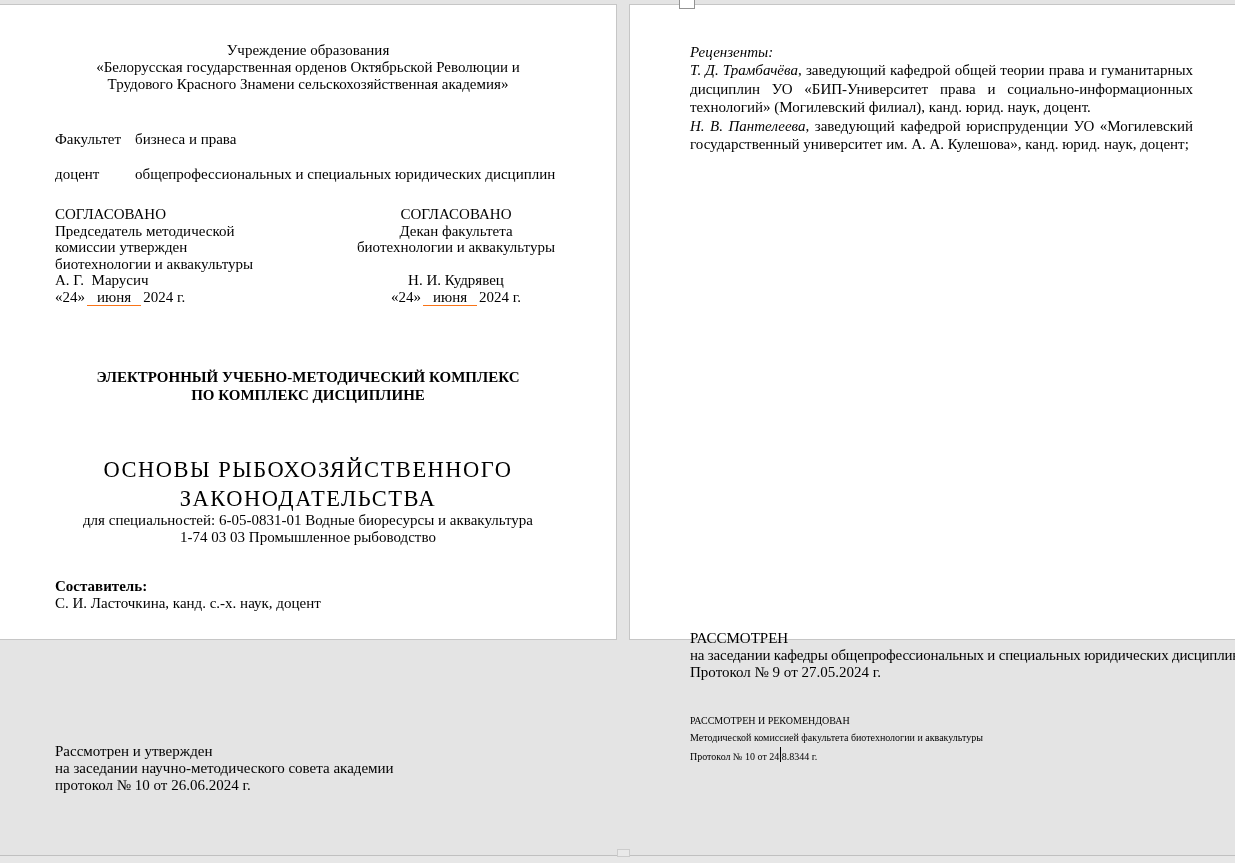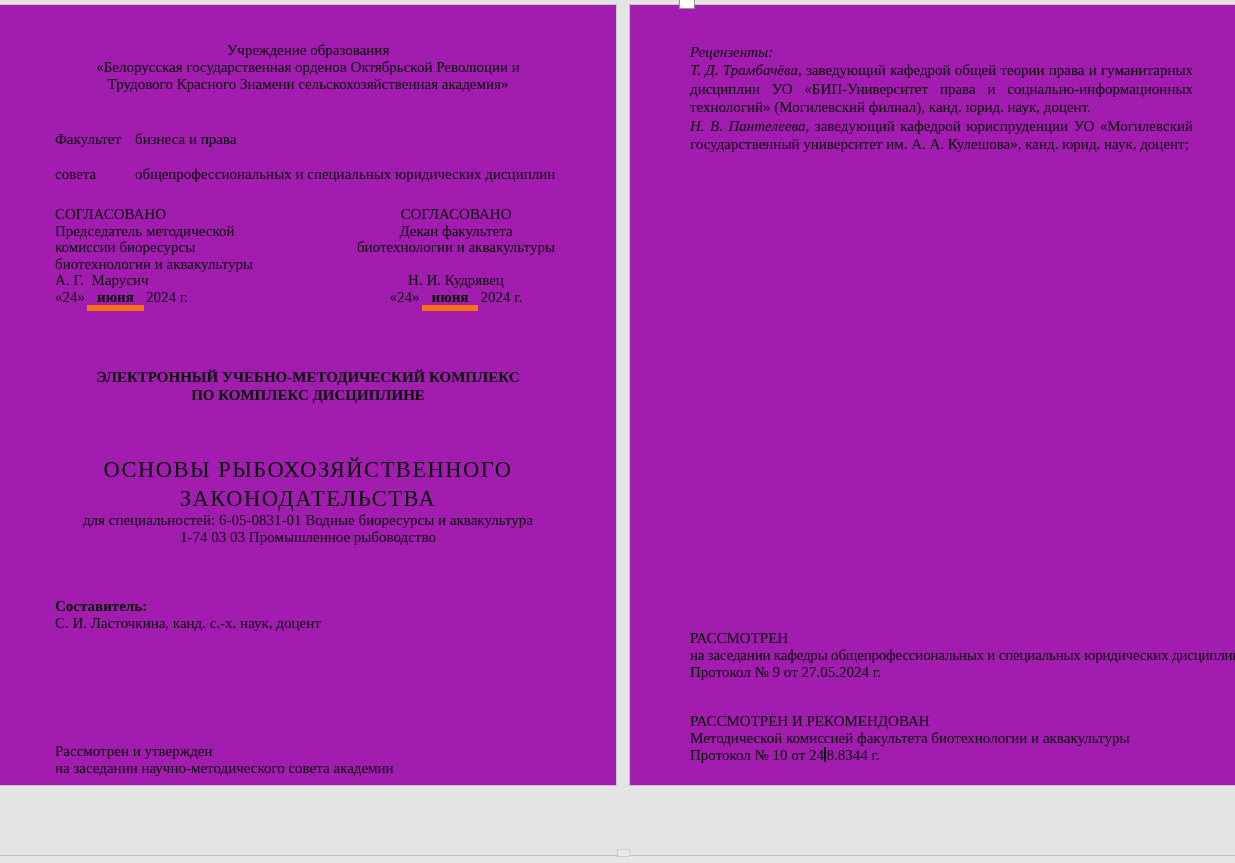--- a/index.html
+++ b/index.html
@@ -5,22 +5,22 @@
   * { margin:0; padding:0; box-sizing:border-box; }
   html,body {
     width:1235px; height:863px; overflow:hidden;
     background:#e4e4e4;
     font-family:"Liberation Serif","DejaVu Serif",serif;
     color:#000;
   }
   .stage { position:relative; width:1235px; height:863px; }
 
   .page {
-    position:absolute; top:4px; height:782px;
-    background:#a21caf; border:1px solid #c6c6c6;
+    position:absolute; top:4px; height:636px;
+    background:#ffffff; border:1px solid #c6c6c6;
   }
   .page-left  { left:-1px; width:618px; }
   .page-right { left:629px; width:612px; }
 
   .abs { position:absolute; }
   .fs15 { font-size:15px; line-height:17px; }
   .center { text-align:center; width:100%; left:0; }
   .bold { font-weight:bold; }
   .italic { font-style:italic; }
 
@@ -28,37 +28,37 @@
   .institution { top:37px; }
   .faculty-line, .dept-line { left:55px; }
   .faculty-line { top:126px; }
   .dept-line { top:161px; }
   .flabel { display:inline-block; width:80px; }
 
   .approval-left { left:55px; top:201px; width:260px; font-size:15px; line-height:16.6px; }
   .approval-right { left:350px; top:201px; width:212px; font-size:15px; line-height:16.6px; text-align:center; }
   .pre { white-space:pre; }
   .blank-line { height:16.6px; }
-  .month-underline { border-bottom:6px solid #f97316; padding:0 10px;font-weight:bold; }
+  .month-underline { border-bottom:1px solid #f97316; padding:0 10px; }
   .date-line .dsep { display:inline-block; width:2px; }
 
   .eumk-heading { top:363px; font-weight:bold; font-size:15px; line-height:18px; }
   .course-title { top:450px; font-weight:normal; font-size:22.5px; line-height:29px; letter-spacing:1.5px; }
   .specs { top:507px; font-size:15px; line-height:17px; }
   .specs .shift { }
 
-  .compiler { left:55px; top:593px; }
+  .compiler { left:55px; top:573px; }
   .approved { left:55px; top:738px; }
 
   
   .reviewers { left:60px; top:38px; width:503px; font-size:15px; line-height:18.4px; }
   .reviewers p { text-align:justify; }
   .considered { left:60px; top:625px; font-size:15px; line-height:16.8px; }
   .considered .nowrap { white-space:nowrap; letter-spacing:-0.2px; }
-  .recommended { left:60px; top:708px; font-size:15px; line-height:16.8px; }
+  .recommended { left:60px; top:708px; font-size:10px; line-height:16.8px; }
 
   .caret {
     display:inline-block; width:1.5px; height:15px;
     background:#000; vertical-align:-2px; margin:0 0.5px;
   }
 
   .anchor-square {
     position:absolute; left:679px; top:-5px; width:16px; height:14px;
     background:#fff; border:1.5px solid #939393; z-index:6;
   }
@@ -83,27 +83,27 @@
       <div>Учреждение образования</div>
       <div>«Белорусская государственная орденов Октябрьской Революции и</div>
       <div>Трудового Красного Знамени сельскохозяйственная академия»</div>
     </div>
 
     <div class="abs fs15 faculty-line">
       <span class="flabel">Факультет</span><span>бизнеса и права</span>
     </div>
 
     <div class="abs fs15 dept-line">
-      <span class="flabel">совета</span><span>общепрофессиональных и специальных юридических дисциплин</span>
+      <span class="flabel">доцент</span><span>общепрофессиональных и специальных юридических дисциплин</span>
     </div>
 
     <div class="abs approval-left">
       <div>СОГЛАСОВАНО</div>
       <div>Председатель методической</div>
-      <div>комиссии биоресурсы</div>
+      <div>комиссии утвержден</div>
       <div>биотехнологии и аквакультуры</div>
       <div class="pre">А. Г.  Марусич</div>
       <div class="date-line">
         <span>«24»</span><span class="dsep"></span><span class="month-underline">июня</span><span class="dsep"></span><span>2024 г.</span>
       </div>
     </div>
 
     <div class="abs approval-right">
       <div>СОГЛАСОВАНО</div>
       <div>Декан факультета</div>
@@ -131,20 +131,21 @@
     </div>
 
     <div class="abs fs15 compiler">
       <div class="bold">Составитель:</div>
       <div>С. И. Ласточкина, канд. с.-х. наук, доцент</div>
     </div>
 
     <div class="abs fs15 approved">
       <div>Рассмотрен и утвержден</div>
       <div>на заседании научно-методического совета академии</div>
+      <div>протокол № 10 от 26.06.2024 г.</div>
     </div>
 
   </div>
 
   <div class="page page-right">
 
     <div class="abs reviewers">
       <div class="italic">Рецензенты:</div>
       <p><span class="italic">Т. Д. Трамбачёва</span><span>, заведующий кафедрой общей теории права и гуманитарных дисциплин УО «БИП-Университет права и социально-информационных технологий» (Могилевский филиал), канд. юрид. наук, доцент.</span></p>
       <p><span class="italic">Н. В. Пантелеева</span><span>, заведующий кафедрой юриспруденции УО «Могилевский государственный университет им. А. А. Кулешова», канд. юрид. наук, доцент;</span></p>

